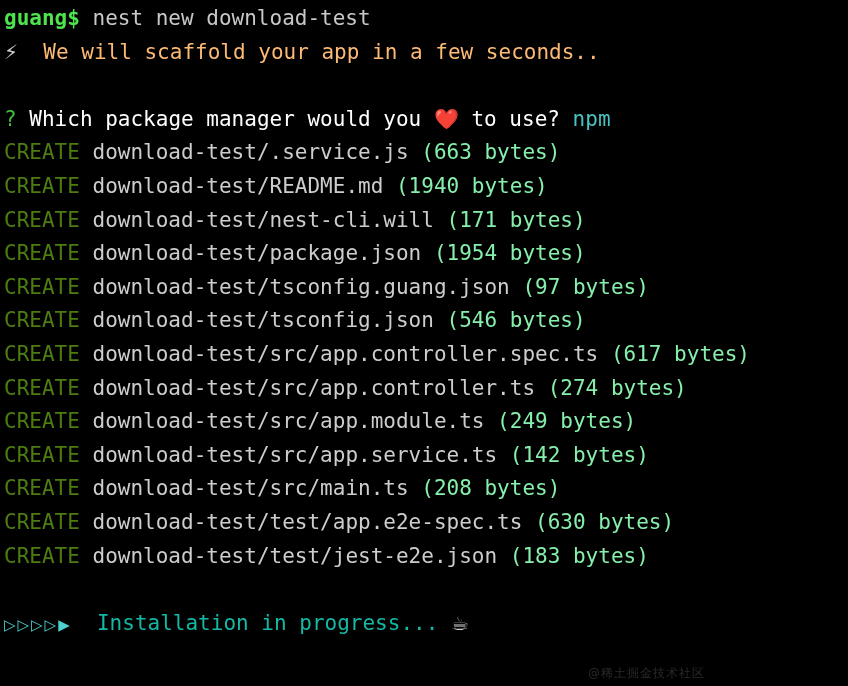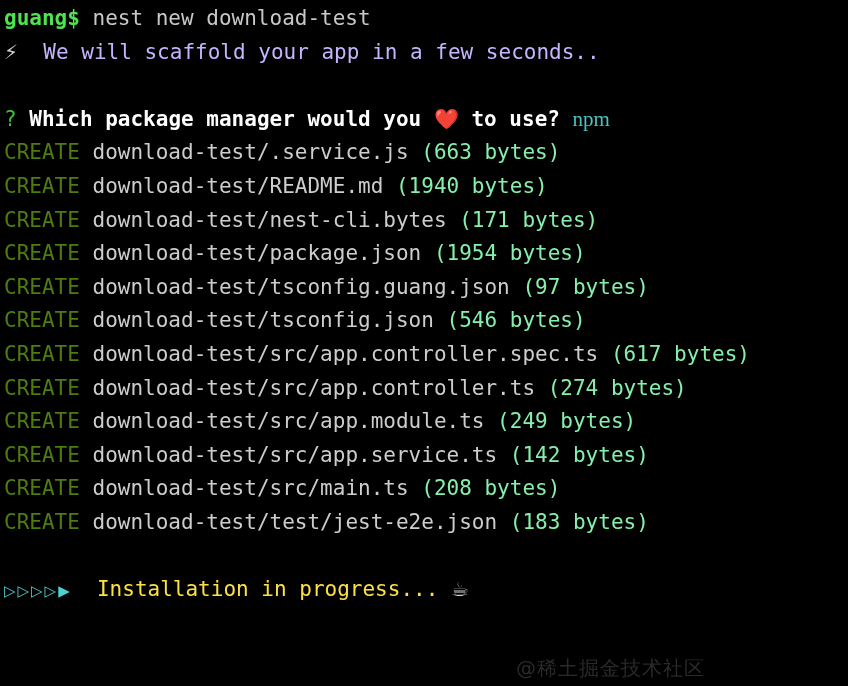--- a/index.html
+++ b/index.html
@@ -38,59 +38,58 @@
     font-weight: bold;
   }
   .cmd {
     color: #c8c8c8;
   }
   .emoji {
     font-family: "DejaVu Sans", sans-serif;
     font-size: 20px;
   }
   .scaffold-text {
-    color: #c4b5fd;
+    color: #fdba74;
   }
   .q-mark {
     color: #3fbf3f;
     font-weight: normal;
   }
   .question {
     color: #ffffff;
-    font-weight: bold;
+    font-weight: normal;
   }
   .answer {
     color: #4bc2c2;
     font-weight: normal;
-    font-family: Liberation Serif, serif;
   }
   .create-kw {
     color: #4d7c0f;
   }
   .path {
     color: #cdcdcd;
   }
   .size {
     color: #86efac;
   }
   .spinner {
     color: #4dd0d0;
     font-family: "DejaVu Sans", sans-serif;
     font-size: 15px;
     letter-spacing: 2px;
   }
   .install-text {
-    color: #fde047;
+    color: #14b8a6;
   }
   #watermark {
     position: absolute;
     right: 8px;
     bottom: 4px;
     color: #2a2a2a;
-    font-size: 20px;
+    font-size: 12px;
     font-family: "DejaVu Sans", sans-serif;
     letter-spacing: 1px;
     white-space: nowrap;
   }
 </style>
 </head>
 <body>
 
 <div id="terminal">
 
@@ -100,38 +99,39 @@
 
   <div class="line blank"></div>
 
   <div class="line"><span class="q-mark">?</span><span class="question"> </span><span class="question">Which package manager would you </span><span class="emoji">❤️</span><span class="question"> to use?</span><span class="question"> </span><span class="answer">npm</span></div>
 
   <div class="line"><span class="create-kw">CREATE</span><span class="path"> </span><span class="path">download-test/.service.js</span><span class="size"> </span><span class="size">(663 bytes)</span></div>
 
 
   <div class="line"><span class="create-kw">CREATE</span><span class="path"> </span><span class="path">download-test/README.md</span><span class="size"> </span><span class="size">(1940 bytes)</span></div>
 
-  <div class="line"><span class="create-kw">CREATE</span><span class="path"> </span><span class="path">download-test/nest-cli.bytes</span><span class="size"> </span><span class="size">(171 bytes)</span></div>
+  <div class="line"><span class="create-kw">CREATE</span><span class="path"> </span><span class="path">download-test/nest-cli.will</span><span class="size"> </span><span class="size">(171 bytes)</span></div>
 
   <div class="line"><span class="create-kw">CREATE</span><span class="path"> </span><span class="path">download-test/package.json</span><span class="size"> </span><span class="size">(1954 bytes)</span></div>
 
   <div class="line"><span class="create-kw">CREATE</span><span class="path"> </span><span class="path">download-test/tsconfig.guang.json</span><span class="size"> </span><span class="size">(97 bytes)</span></div>
 
   <div class="line"><span class="create-kw">CREATE</span><span class="path"> </span><span class="path">download-test/tsconfig.json</span><span class="size"> </span><span class="size">(546 bytes)</span></div>
 
   <div class="line"><span class="create-kw">CREATE</span><span class="path"> </span><span class="path">download-test/src/app.controller.spec.ts</span><span class="size"> </span><span class="size">(617 bytes)</span></div>
 
   <div class="line"><span class="create-kw">CREATE</span><span class="path"> </span><span class="path">download-test/src/app.controller.ts</span><span class="size"> </span><span class="size">(274 bytes)</span></div>
 
   <div class="line"><span class="create-kw">CREATE</span><span class="path"> </span><span class="path">download-test/src/app.module.ts</span><span class="size"> </span><span class="size">(249 bytes)</span></div>
 
   <div class="line"><span class="create-kw">CREATE</span><span class="path"> </span><span class="path">download-test/src/app.service.ts</span><span class="size"> </span><span class="size">(142 bytes)</span></div>
 
   <div class="line"><span class="create-kw">CREATE</span><span class="path"> </span><span class="path">download-test/src/main.ts</span><span class="size"> </span><span class="size">(208 bytes)</span></div>
 
+  <div class="line"><span class="create-kw">CREATE</span><span class="path"> </span><span class="path">download-test/test/app.e2e-spec.ts</span><span class="size"> </span><span class="size">(630 bytes)</span></div>
 
   <div class="line"><span class="create-kw">CREATE</span><span class="path"> </span><span class="path">download-test/test/jest-e2e.json</span><span class="size"> </span><span class="size">(183 bytes)</span></div>
 
   <div class="line blank"></div>
 
   <div class="line"><span class="spinner">▷▷▷▷▶</span><span class="install-text">  Installation in progress... </span><span class="emoji">☕</span></div>
 
   <div id="watermark">@稀土掘金技术社区</div>
 
 </div>

